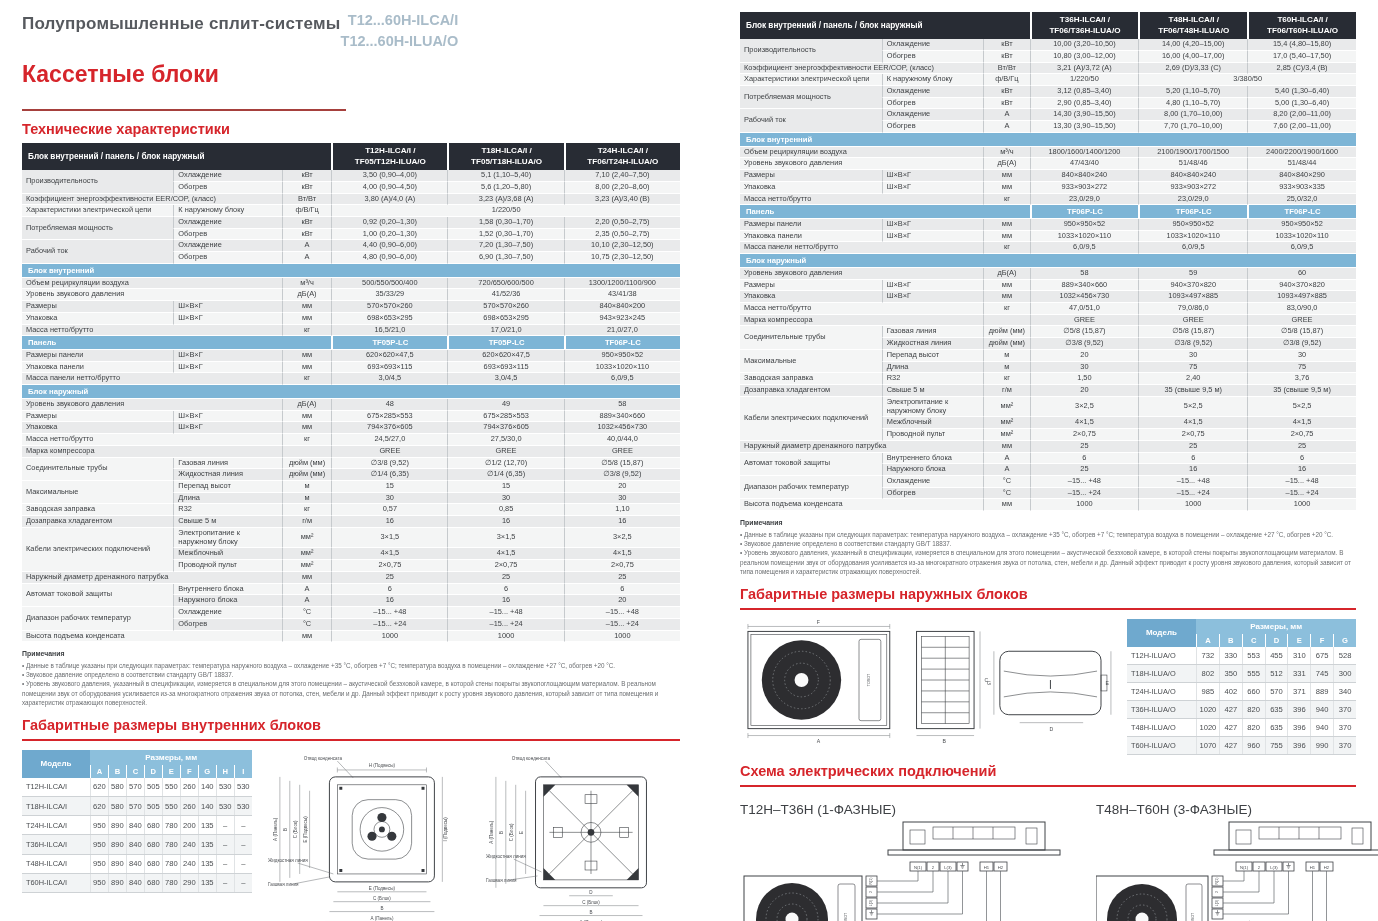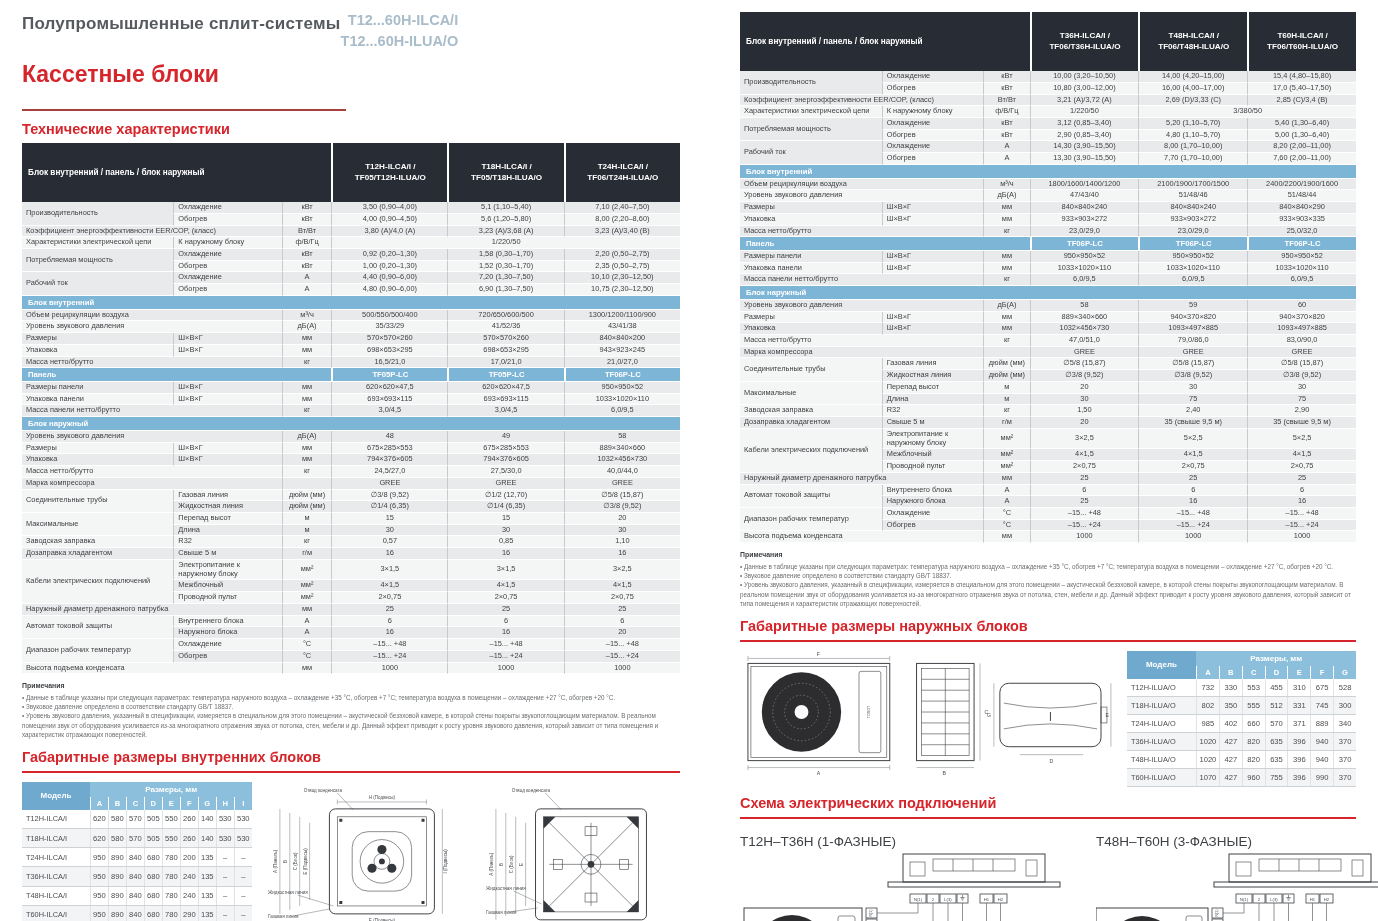--- a/index.html
+++ b/index.html
@@ -10,21 +10,21 @@
   .kicker{font-size:17px;font-weight:bold;color:#56595e;letter-spacing:.2px;padding-top:4px}
   .codes{font-size:14.5px;font-weight:bold;color:#a9bcc9;text-align:right;line-height:1.45}
   .title{font-size:23px;font-weight:bold;color:#d6252b;margin-top:9px}
   .title-rule{height:2px;background:#a6403d;width:324px;margin-top:21px}
   .sec-h{font-size:14.5px;font-weight:bold;color:#d6252b;margin:10px 0 6px}
   .red-rule{height:2px;background:#d6252b;margin:4px 0 9px}
   
   table.spec{border-collapse:separate;border-spacing:0;width:100%;font-size:7.4px;line-height:1.18;table-layout:fixed}
   col.c-l{width:23%}col.c-s{width:16.5%}col.c-u{width:7.5%}col.c-v{width:17.666%}
   .spec th.corner{background:#282c34;color:#fff;text-align:left;vertical-align:middle;padding:3px 6px;font-size:8.2px}
-  .spec th.model{background:#282c34;color:#fff;padding:19px 2px;font-size:8.1px;white-space:pre-line;border-left:2px solid #fff;text-align:center;line-height:1.3;vertical-align:middle}
+  .spec th.model{background:#282c34;color:#fff;padding:3px 2px;font-size:8.1px;white-space:pre-line;border-left:2px solid #fff;text-align:center;line-height:1.3;vertical-align:middle}
   .spec tbody td{padding:1px 4px;border-bottom:1px solid #fff;vertical-align:middle}
   .spec tr.odd td{background:#e9eaeb}
   .spec tr.even td{background:#f4f5f5}
   .spec td.sub,.spec td.unit,.spec td.val{border-left:1px solid #c6cacd}
   .spec td.unit,.spec td.val{text-align:center}
   .spec tr.sec td{background:#7db5d6;color:#fff;font-weight:bold;border-bottom:1px solid #fff}
   .spec td.sec-l{padding:1.8px 6px;font-size:7.7px}
   .spec td.sec-v{text-align:center;border-left:2px solid #fff;font-size:7.7px}
   
   .notes{margin-top:7px;font-size:6.3px;color:#6b6e71;line-height:1.5;width:100%}
@@ -828,21 +828,21 @@
             <td class="val">30</td>
             <td class="val">75</td>
             <td class="val">75</td>
           </tr>
           <tr class="even">
             <td class="lbl">Заводская заправка</td>
             <td class="sub">R32</td>
             <td class="unit">кг</td>
             <td class="val">1,50</td>
             <td class="val">2,40</td>
-            <td class="val">2,90</td>
+            <td class="val">3,76</td>
           </tr>
           <tr class="odd">
             <td class="lbl">Дозаправка хладагентом</td>
             <td class="sub">Свыше 5 м</td>
             <td class="unit">г/м</td>
             <td class="val">20</td>
             <td class="val">35 (свыше 9,5 м)</td>
             <td class="val">35 (свыше 9,5 м)</td>
           </tr>
           <tr class="even">

